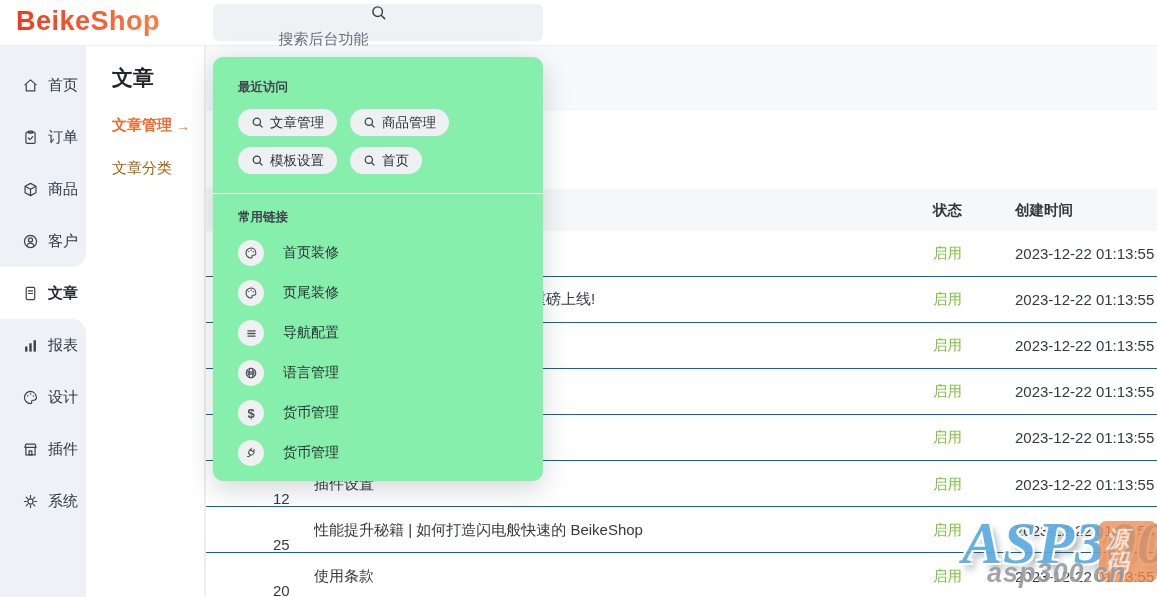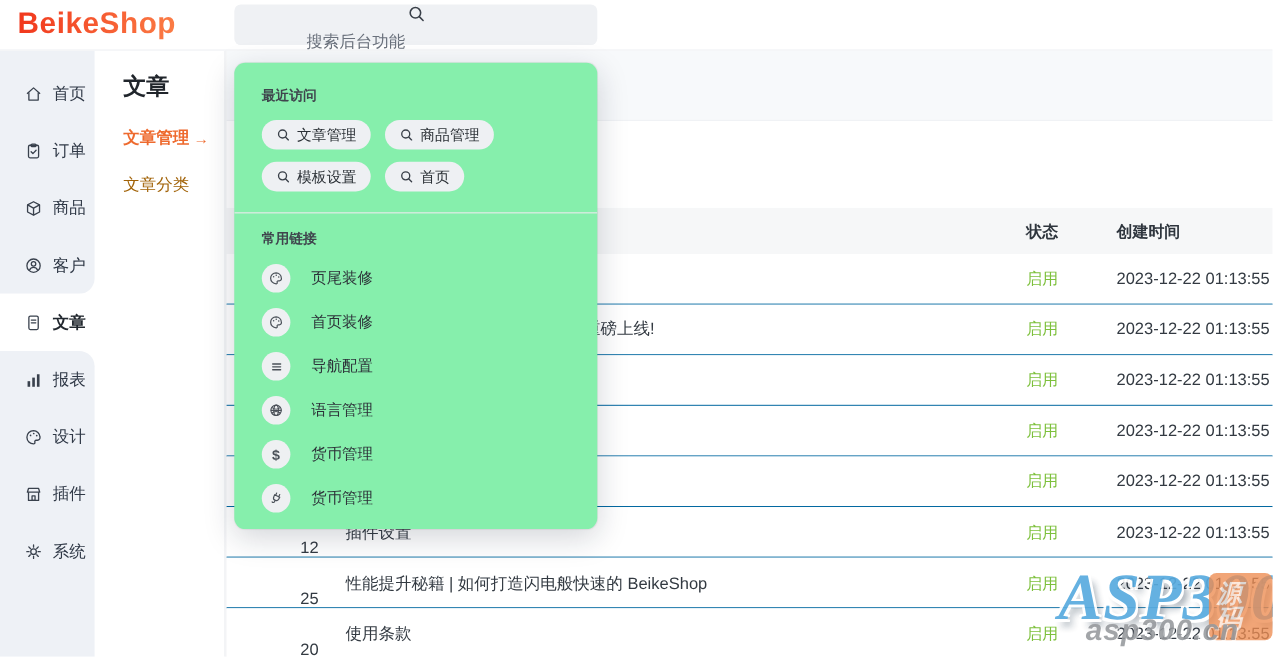--- a/index.html
+++ b/index.html
@@ -296,32 +296,32 @@
   <div class="dd-links">
     <div class="dd-link">
       <span class="ic">
           <svg width="14" height="14" viewBox="0 0 20 20" fill="none" stroke="currentColor" stroke-width="1.6">
             <path d="M10 2.9 a7.1 7.1 0 1 0 0 14.2 c1.2 0 1.7-.9 1.4-1.8 -.4-1.1 .3-2.1 1.5-2.1 h1.3 a2.8 2.8 0 0 0 2.6-3.7 A7.1 7.1 0 0 0 10 2.9 Z"></path>
             <circle cx="6.8" cy="8" r="1" fill="currentColor" stroke="none"></circle>
             <circle cx="10.2" cy="6" r="1" fill="currentColor" stroke="none"></circle>
             <circle cx="13.4" cy="8.2" r="1" fill="currentColor" stroke="none"></circle>
           </svg>
         </span>
-      <span class="lbl">页尾装修</span>
+      <span class="lbl">首页装修</span>
     </div>
     <div class="dd-link">
       <span class="ic">
           <svg width="14" height="14" viewBox="0 0 20 20" fill="none" stroke="currentColor" stroke-width="1.6">
             <path d="M10 2.9 a7.1 7.1 0 1 0 0 14.2 c1.2 0 1.7-.9 1.4-1.8 -.4-1.1 .3-2.1 1.5-2.1 h1.3 a2.8 2.8 0 0 0 2.6-3.7 A7.1 7.1 0 0 0 10 2.9 Z"></path>
             <circle cx="6.8" cy="8" r="1" fill="currentColor" stroke="none"></circle>
             <circle cx="10.2" cy="6" r="1" fill="currentColor" stroke="none"></circle>
             <circle cx="13.4" cy="8.2" r="1" fill="currentColor" stroke="none"></circle>
           </svg>
         </span>
-      <span class="lbl">首页装修</span>
+      <span class="lbl">页尾装修</span>
     </div>
     <div class="dd-link">
       <span class="ic">
           <svg width="13" height="13" viewBox="0 0 20 20" stroke="currentColor" stroke-width="2" stroke-linecap="round">
             <line x1="4.5" y1="6" x2="15.5" y2="6"></line>
             <line x1="4.5" y1="10" x2="15.5" y2="10"></line>
             <line x1="4.5" y1="14" x2="15.5" y2="14"></line>
           </svg>
         </span>
       <span class="lbl">导航配置</span>

